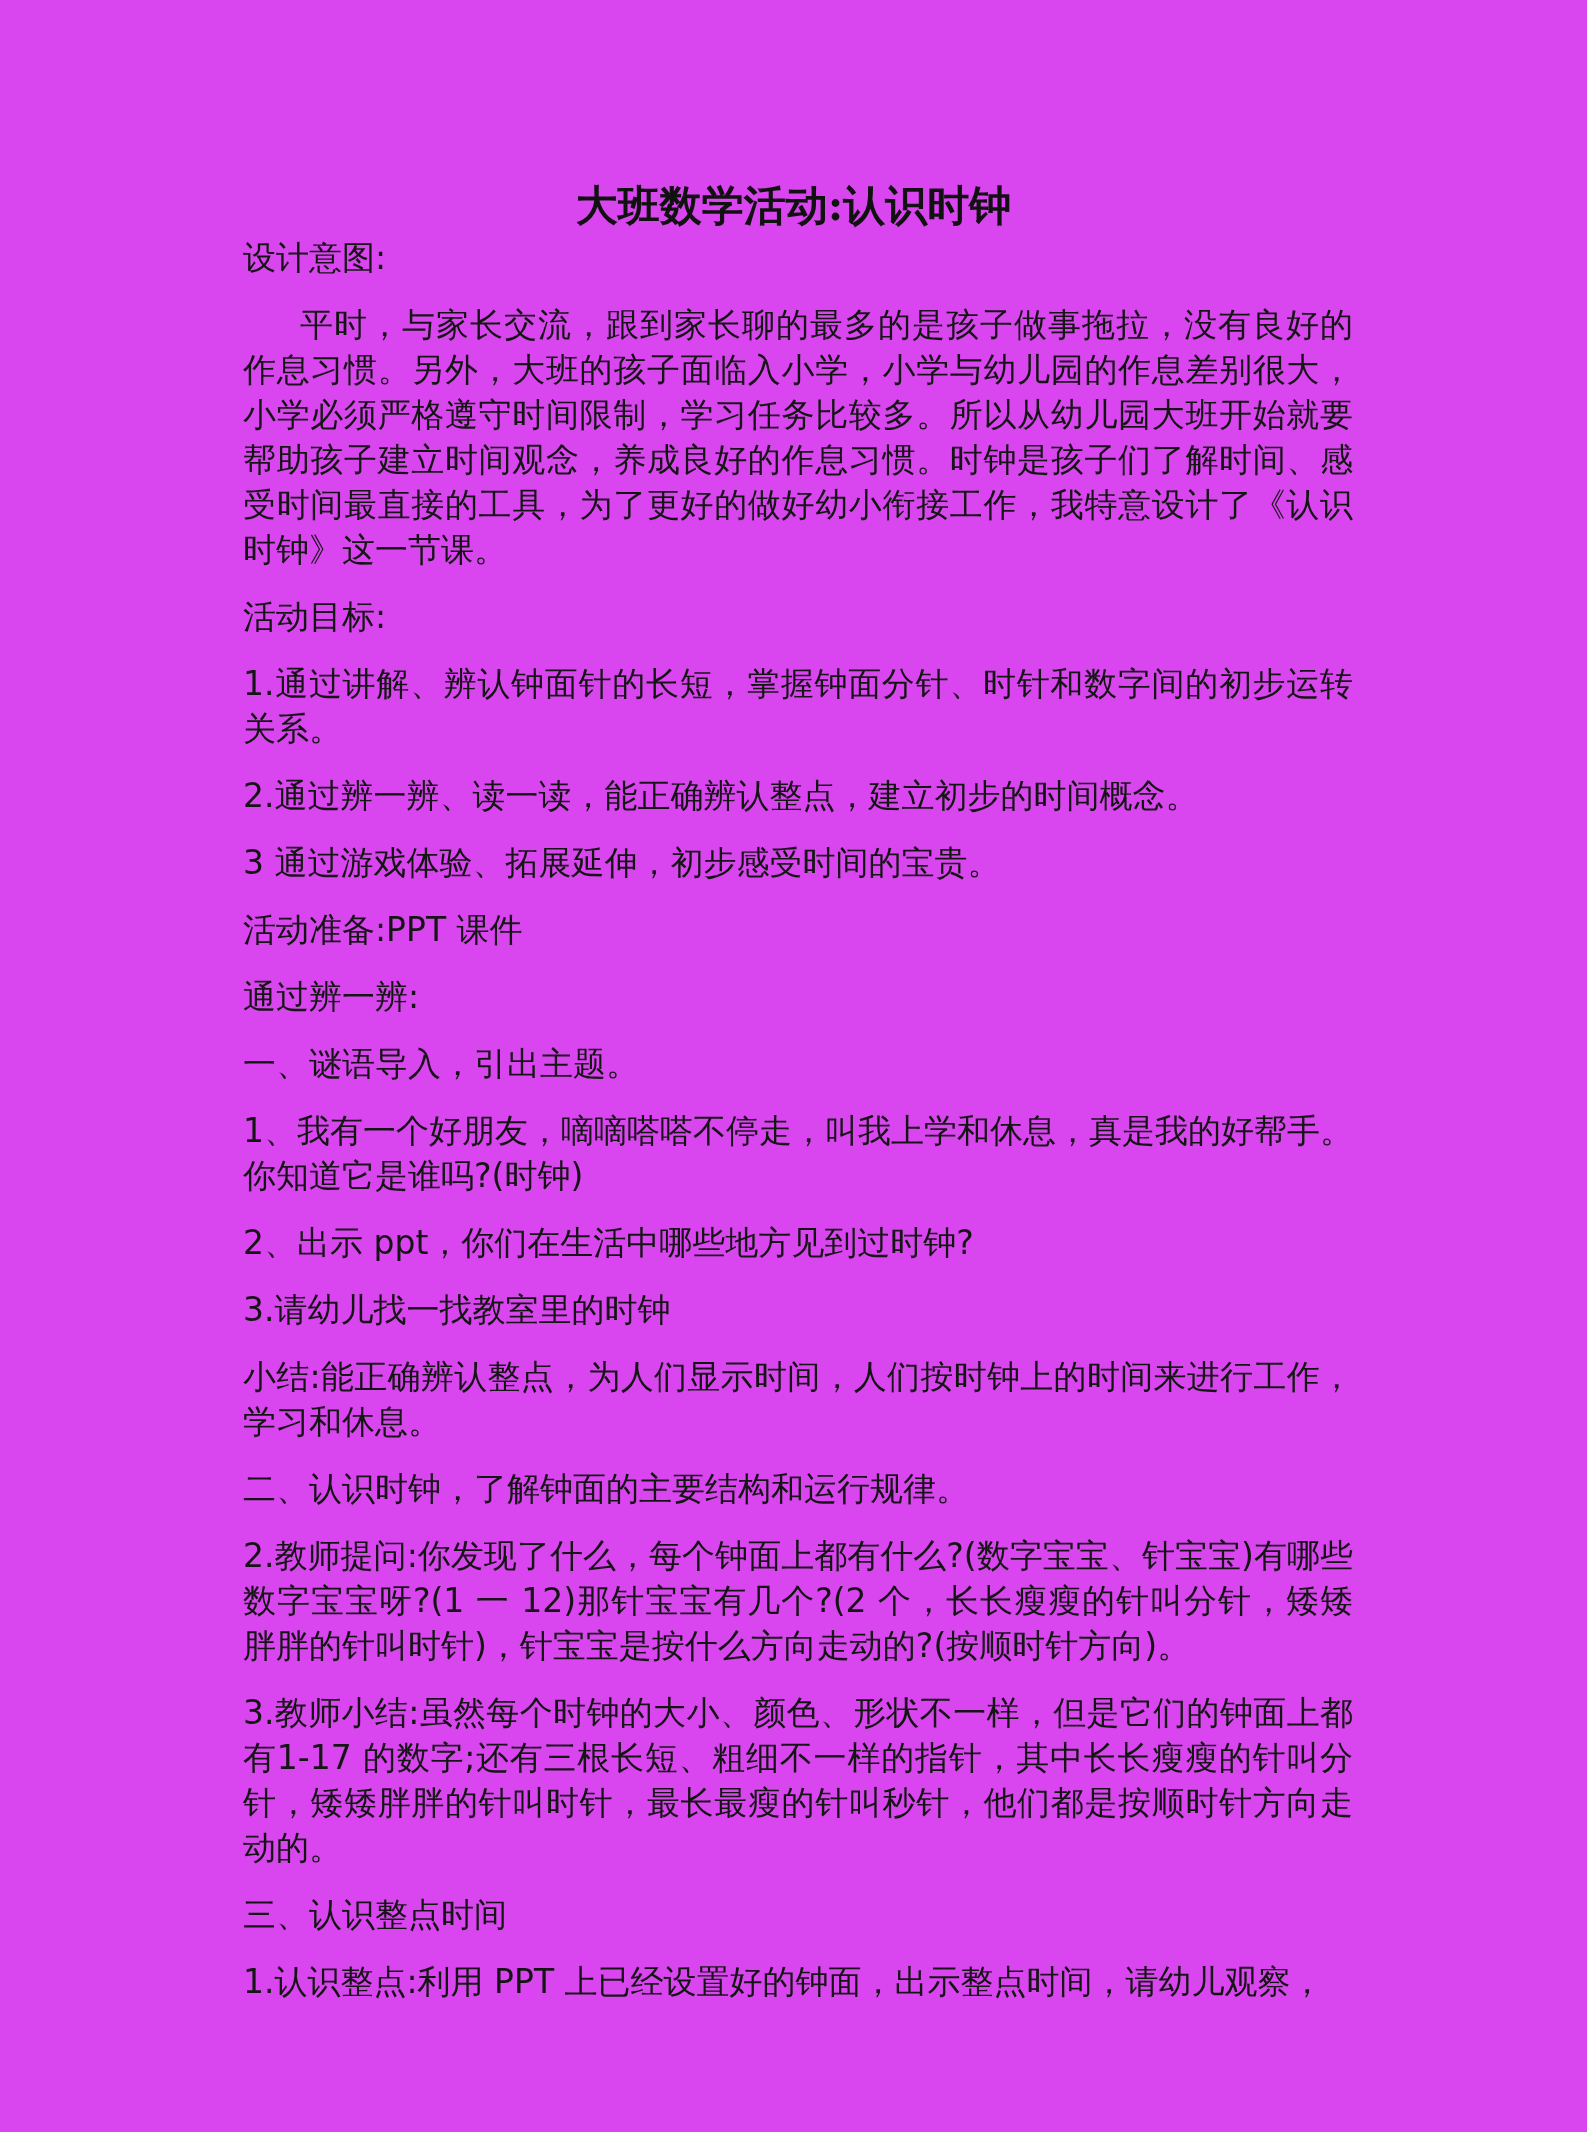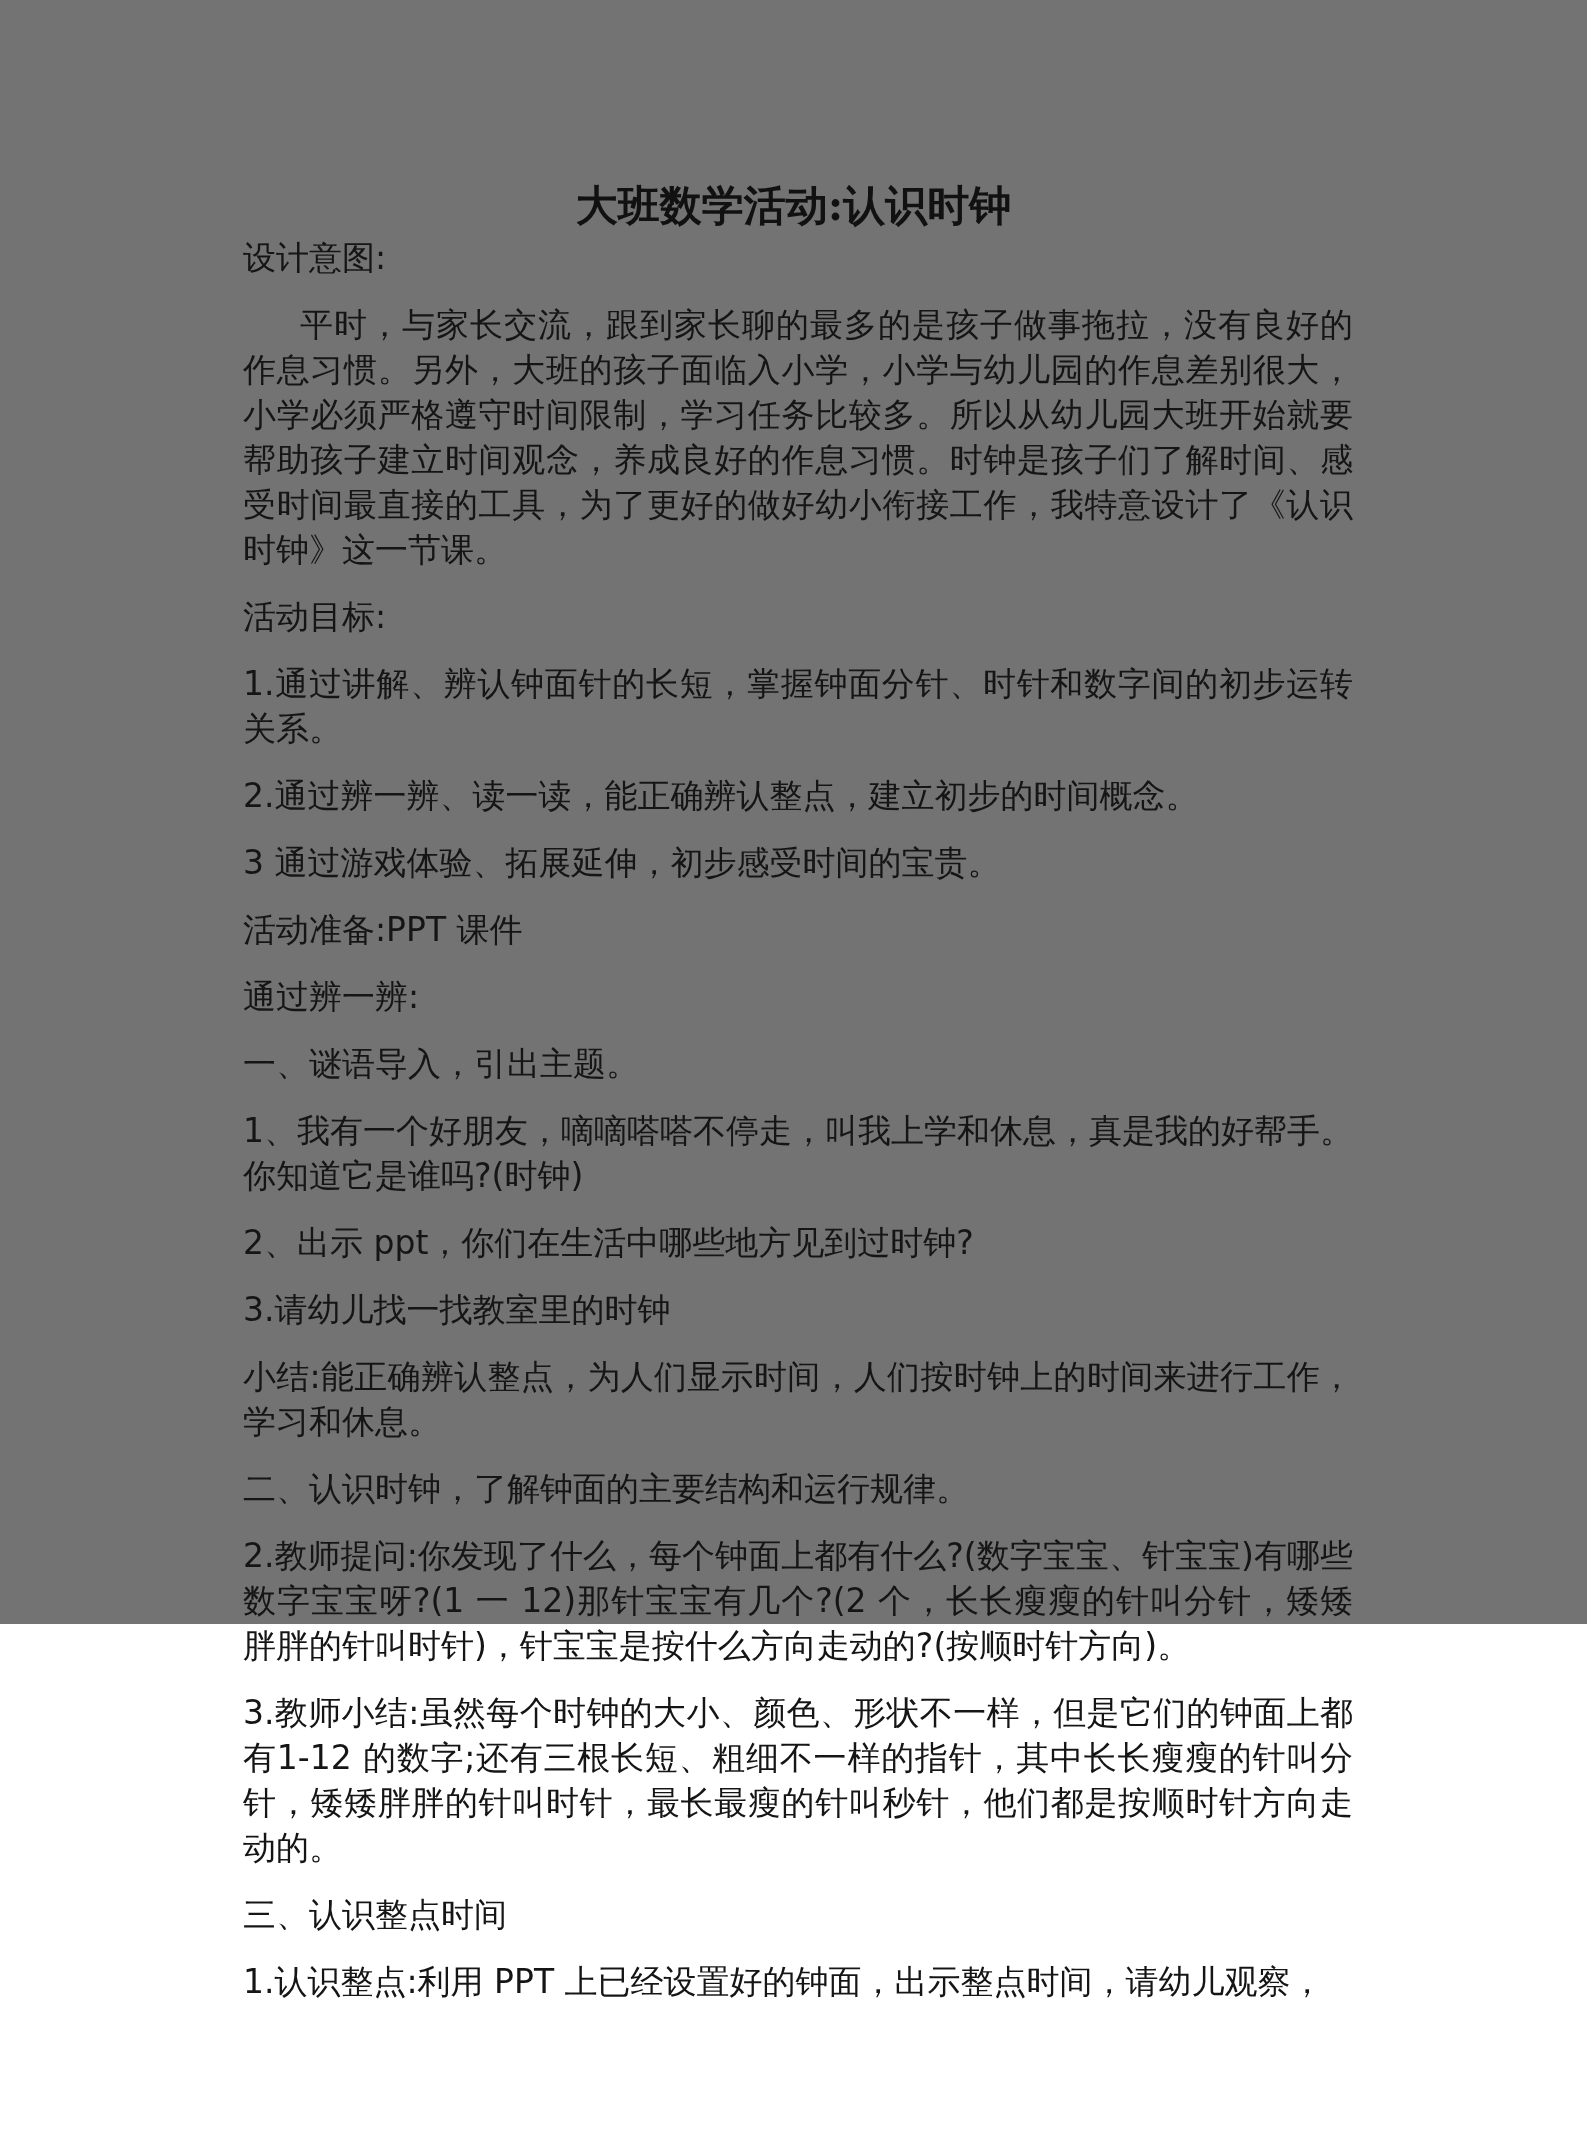--- a/index.html
+++ b/index.html
@@ -1,18 +1,18 @@
 <!DOCTYPE html>
 <html><head>
 <meta charset="utf-8">
 <style>
   html, body { margin: 0; padding: 0; background: #ffffff; }
   body { width: 1587px; height: 2132px; position: relative; overflow: hidden;
          font-family: "DejaVu Sans", "Liberation Sans", sans-serif; color: #111111; }
-  .page { position: absolute; left: 0; top: 0; width: 1587px; height: 1624px; background: #737373; }
+  .page { position: absolute; left: 0; top: 0; width: 1587px; height: 2132px; background: #d946ef; }
   .title { position: absolute; left: 0; width: 1587px; top: 152px; text-align: center;
            font-family: "DejaVu Serif", "Liberation Serif", serif; font-size: 42px; line-height: 52px;
            color: #111; letter-spacing: 0px; }
   .content { position: absolute; left: 243px; width: 1110px; top: 235px; }
   .p { font-size: 33px; line-height: 45px; margin: 0 0 22px 0; text-align: justify;
        word-break: break-all; color: #151515; }
   .p.indent { text-indent: 57px; }
   .heading { }
 </style>
 </head>
@@ -30,17 +30,17 @@
     <p class="p">3 通过游戏体验、拓展延伸，初步感受时间的宝贵。</p>
     <p class="p heading">活动准备:PPT 课件</p>
     <p class="p heading">通过辨一辨:</p>
     <p class="p heading">一、谜语导入，引出主题。</p>
     <p class="p">1、我有一个好朋友，嘀嘀嗒嗒不停走，叫我上学和休息，真是我的好帮手。你知道它是谁吗?(时钟)</p>
     <p class="p">2、出示 ppt，你们在生活中哪些地方见到过时钟?</p>
     <p class="p">3.请幼儿找一找教室里的时钟</p>
     <p class="p">小结:能正确辨认整点，为人们显示时间，人们按时钟上的时间来进行工作，学习和休息。</p>
     <p class="p heading">二、认识时钟，了解钟面的主要结构和运行规律。</p>
     <p class="p">2.教师提问:你发现了什么，每个钟面上都有什么?(数字宝宝、针宝宝)有哪些数字宝宝呀?(1 一 12)那针宝宝有几个?(2 个，长长瘦瘦的针叫分针，矮矮胖胖的针叫时针)，针宝宝是按什么方向走动的?(按顺时针方向)。</p>
-    <p class="p">3.教师小结:虽然每个时钟的大小、颜色、形状不一样，但是它们的钟面上都有1-12  的数字;还有三根长短、粗细不一样的指针，其中长长瘦瘦的针叫分针，矮矮胖胖的针叫时针，最长最瘦的针叫秒针，他们都是按顺时针方向走动的。</p>
+    <p class="p">3.教师小结:虽然每个时钟的大小、颜色、形状不一样，但是它们的钟面上都有1-17  的数字;还有三根长短、粗细不一样的指针，其中长长瘦瘦的针叫分针，矮矮胖胖的针叫时针，最长最瘦的针叫秒针，他们都是按顺时针方向走动的。</p>
     <p class="p heading">三、认识整点时间</p>
     <p class="p">1.认识整点:利用 PPT 上已经设置好的钟面，出示整点时间，请幼儿观察，</p>
   </div>
 </div>
 
 </body></html>

